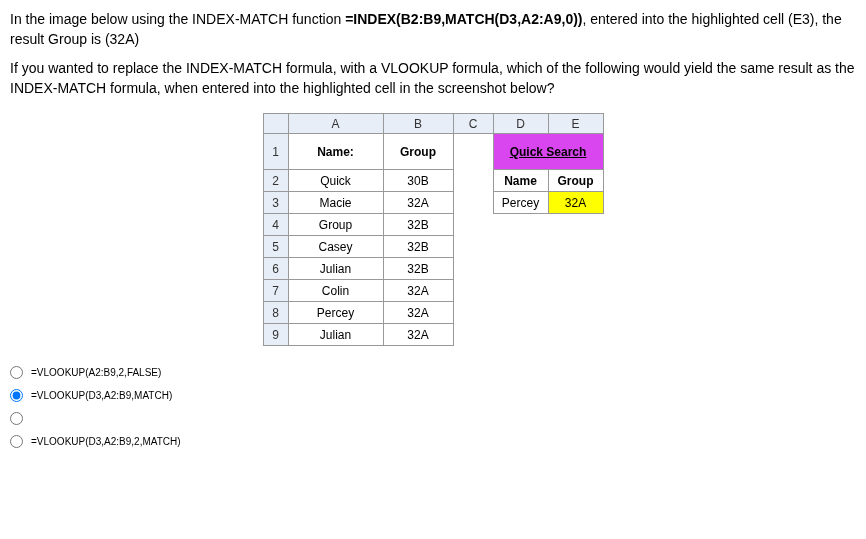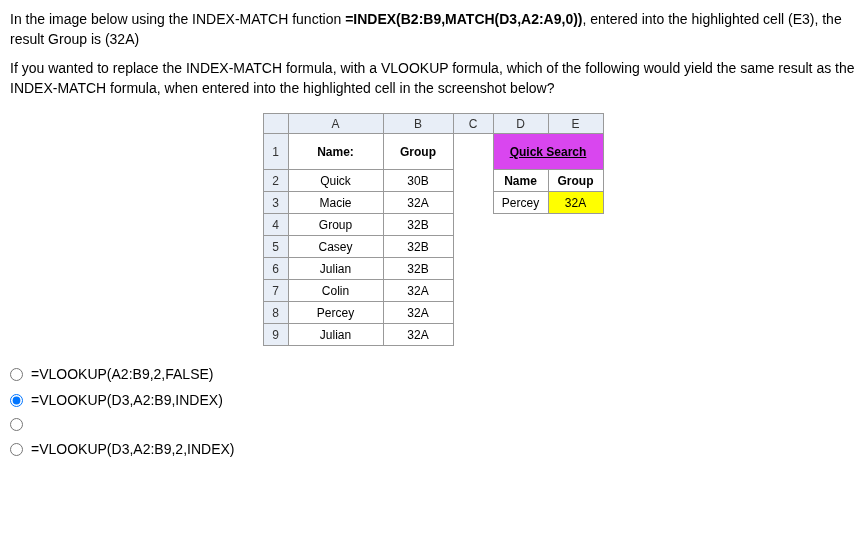--- a/index.html
+++ b/index.html
@@ -14,21 +14,21 @@
     .corner { background: #e8eef7; width: 25px; height: 20px; border: 1px solid #9cb3d1; }
     .orange-header { background: #f4a460; font-weight: bold; }
     .data-cell { background: #fff; height: 22px; width: 70px; }
     .data-cell-narrow { width: 55px; }
     .quick-search { background: #d946ef; font-weight: bold; border: 1px solid #999; text-decoration: underline; }
     .highlighted { background: #ffff00; border: 2px solid #4a7aa8; }
     .bordered-block { border: 1px solid #555; }
     .answer-options { margin-top: 15px; }
     .answer-option { display: flex; align-items: center; margin-bottom: 10px; }
     .answer-option input[type=radio] { margin-right: 8px; }
-    .answer-option label { font-size: 14px; }
+    .answer-option label { font-size: 10px; }
     .col-C { width: 40px; }
     .tall-row { height: 36px; }
   </style>
 </head>
 <body>
 
 <div class="question-text">
   <span style="font-weight:normal">In the image below using the INDEX-MATCH function </span><span>=INDEX(B2:B9,MATCH(D3,A2:A9,0))</span><span style="font-weight:normal">, entered into the highlighted cell (E3), the result Group is (32A)</span>
 </div>
 
@@ -120,22 +120,22 @@
     </table>
 </div>
 
 <div class="answer-options">
   <div class="answer-option">
     <input type="radio" name="answer" style="">
     <label>=VLOOKUP(A2:B9,2,FALSE)</label>
   </div>
   <div class="answer-option">
     <input type="radio" name="answer" checked="" style="">
-    <label>=VLOOKUP(D3,A2:B9,INDEX)</label>
+    <label>=VLOOKUP(D3,A2:B9,MATCH)</label>
   </div>
   <div class="answer-option">
     <input type="radio" name="answer" style="">
   </div>
   <div class="answer-option">
     <input type="radio" name="answer" style="">
-    <label>=VLOOKUP(D3,A2:B9,2,INDEX)</label>
+    <label>=VLOOKUP(D3,A2:B9,2,MATCH)</label>
   </div>
 </div>
 
 </body></html>

